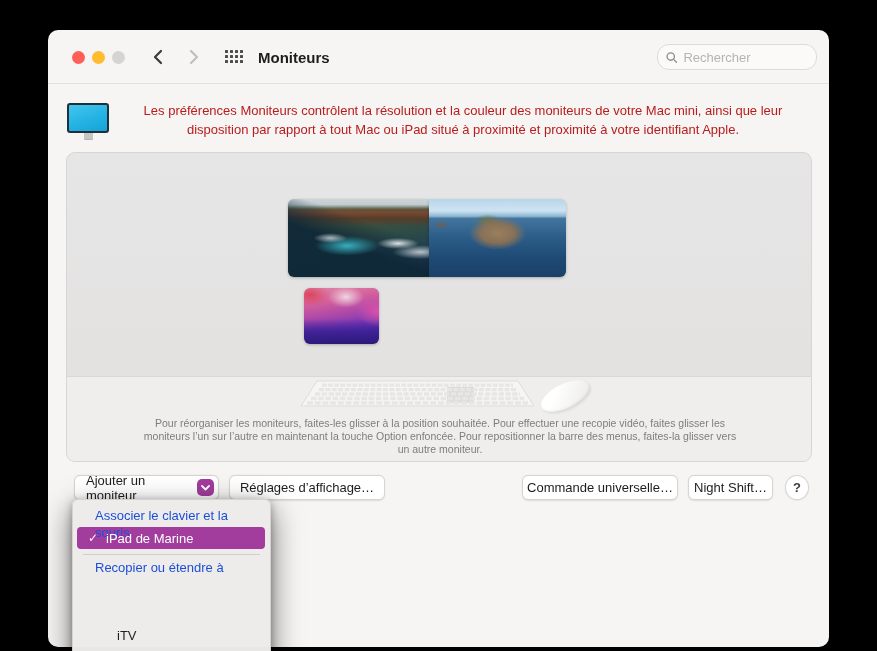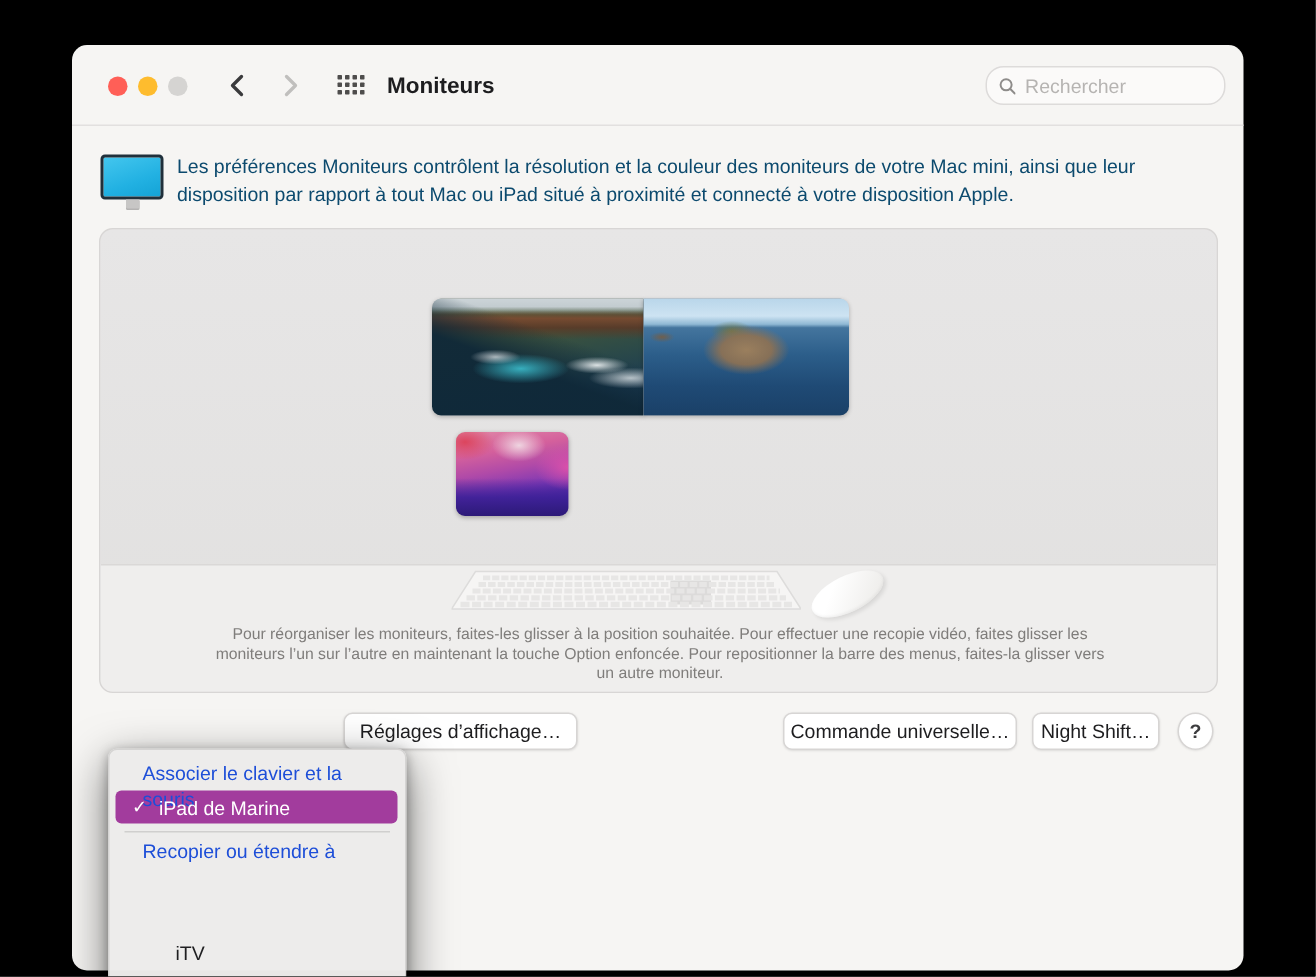--- a/index.html
+++ b/index.html
@@ -32,21 +32,21 @@
   .search-field input { border:none; outline:none; background:transparent; font-size:13px;
                         color:#1d1d1f; width:100%; margin-left:6px; font-family:inherit; }
   .search-field input::placeholder { color:#b6b4b2; }
 
   
   .desc-icon { position:absolute; left:19px; top:73px; width:42px; height:38px; }
   .desc-icon .screen { width:42px; height:30px; background:linear-gradient(160deg,#43c6ee 0%,#22b1e2 60%,#14a3d6 100%);
                        border:2.5px solid #20303b; border-radius:3px; }
   .desc-icon .stand { width:9px; height:6px; background:#c7c6c5; margin:0 auto; border-radius:0 0 1px 1px; box-shadow:0 1px 0 #b4b3b2; }
   .desc-text { position:absolute; left:70px; top:71px; width:690px; font-size:13px;
-               line-height:19px; color:#0c4a6e; }
+               line-height:19px; color:#b91c1c;text-align:center; }
 
   
   .panel { position:absolute; left:18px; top:122px; width:746px; height:310px;
            border-radius:9px; border:1px solid #d8d6d5; overflow:hidden;
            background:linear-gradient(180deg,#e7e6e6 0%,#e1e0df 100%); }
   .panel-lower { position:absolute; left:0; top:223px; width:100%; height:87px;
                  background:#efeeed; border-top:1px solid #dad8d7; }
 
   
   .disp { position:absolute; box-shadow:0 1px 3px rgba(0,0,0,.25); }
@@ -159,21 +159,21 @@
         <input type="text" placeholder="Rechercher" style="">
       </div>
     </div>
 
     <div class="desc-icon">
       <div class="screen"></div>
       <div class="stand"></div>
     </div>
     <div class="desc-text">
       <div>Les préférences Moniteurs contrôlent la résolution et la couleur des moniteurs de votre Mac mini, ainsi que leur</div>
-      <div>disposition par rapport à tout Mac ou iPad situé à proximité et connecté à votre disposition Apple.</div>
+      <div>disposition par rapport à tout Mac ou iPad situé à proximité et proximité à votre identifiant Apple.</div>
     </div>
 
     <div class="panel">
       <div class="panel-lower"></div>
 
       <div class="disp disp-bigsur"></div>
       <div class="disp disp-catalina"></div>
       <div class="disp disp-monterey"></div>
 
       <div class="kbd">
@@ -189,20 +189,28 @@
       </div>
       <div class="mouse"></div>
 
       <div class="hint">
         <div>Pour réorganiser les moniteurs, faites-les glisser à la position souhaitée. Pour effectuer une recopie vidéo, faites glisser les</div>
         <div>moniteurs l’un sur l’autre en maintenant la touche Option enfoncée. Pour repositionner la barre des menus, faites-la glisser vers</div>
         <div>un autre moniteur.</div>
       </div>
     </div>
 
+    <div class="btn btn-add">
+      <span>Ajouter un moniteur</span>
+      <span class="badge" id="badge" style="background: rgb(162, 60, 157);">
+        <svg width="9" height="6" viewBox="0 0 9 6">
+          <polyline points="1,1 4.5,4.5 8,1" fill="none" stroke="#ffffff" stroke-width="1.8" stroke-linecap="round" stroke-linejoin="round"></polyline>
+        </svg>
+      </span>
+    </div>
     <div class="btn btn-reglages">
       <span>Réglages d’affichage…</span>
     </div>
     <div class="btn btn-commande">
       <span>Commande universelle…</span>
     </div>
     <div class="btn btn-night">
       <span>Night Shift…</span>
     </div>
     <div class="btn btn-help">

